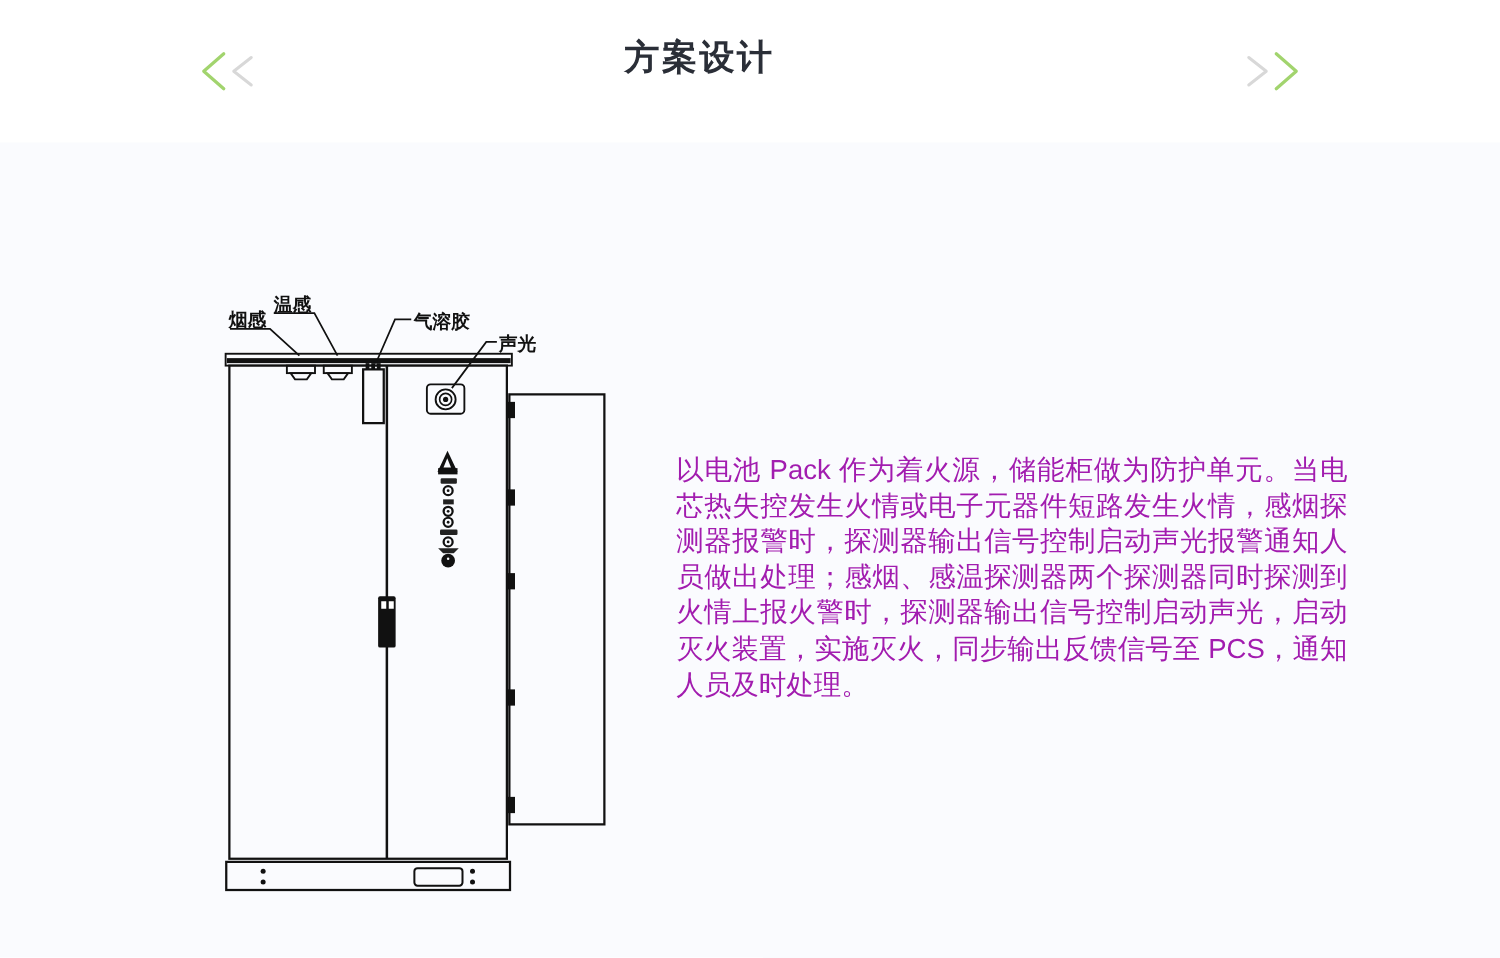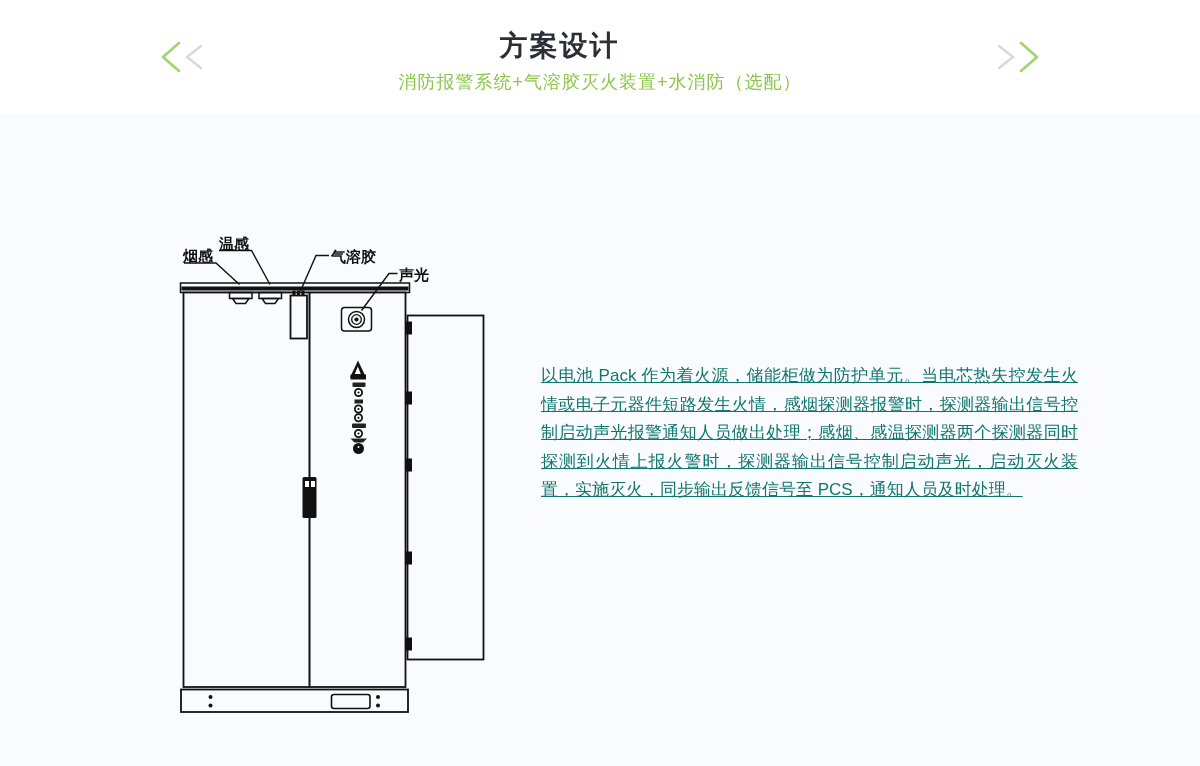--- a/index.html
+++ b/index.html
@@ -31,33 +31,31 @@
   .diagram {
     position:absolute; left:165px; top:195px; width:330px; height:495px;margin-top:34px;
   }
   .diagram svg { display:block; }
   .diagram text {
     font-family:"Liberation Serif", serif;
     font-weight:700; font-size:15px; fill:#111;
   }
   .description {
     position:absolute; left:541px; top:362px; width:537px; margin:0;
-    font-size:17px; line-height:28.6px; color:#0f766e;
+    font-size:22px; line-height:28.6px; color:#a21caf;
     text-align:justify;
-    text-decoration:underline;
   }
 </style>
 </head>
 <body>
 
 <div class="page">
   <div class="content-bg"></div>
 
   <h1 class="page-title">方案设计</h1>
-  <div class="page-subtitle">消防报警系统+气溶胶灭火装置+水消防（选配）</div>
 
   <button class="nav-btn nav-prev">
     <span>
       <svg width="48" height="34" viewBox="0 0 48 34">
         <polyline points="19,3 3,17 19,31" fill="none" stroke="#A2D46E" stroke-width="2.6" stroke-linecap="round" stroke-linejoin="round"></polyline>
         <polyline points="41,6 27,17 41,28" fill="none" stroke="#D8D8D8" stroke-width="2.4" stroke-linecap="round" stroke-linejoin="round"></polyline>
       </svg>
     </span>
   </button>
 

